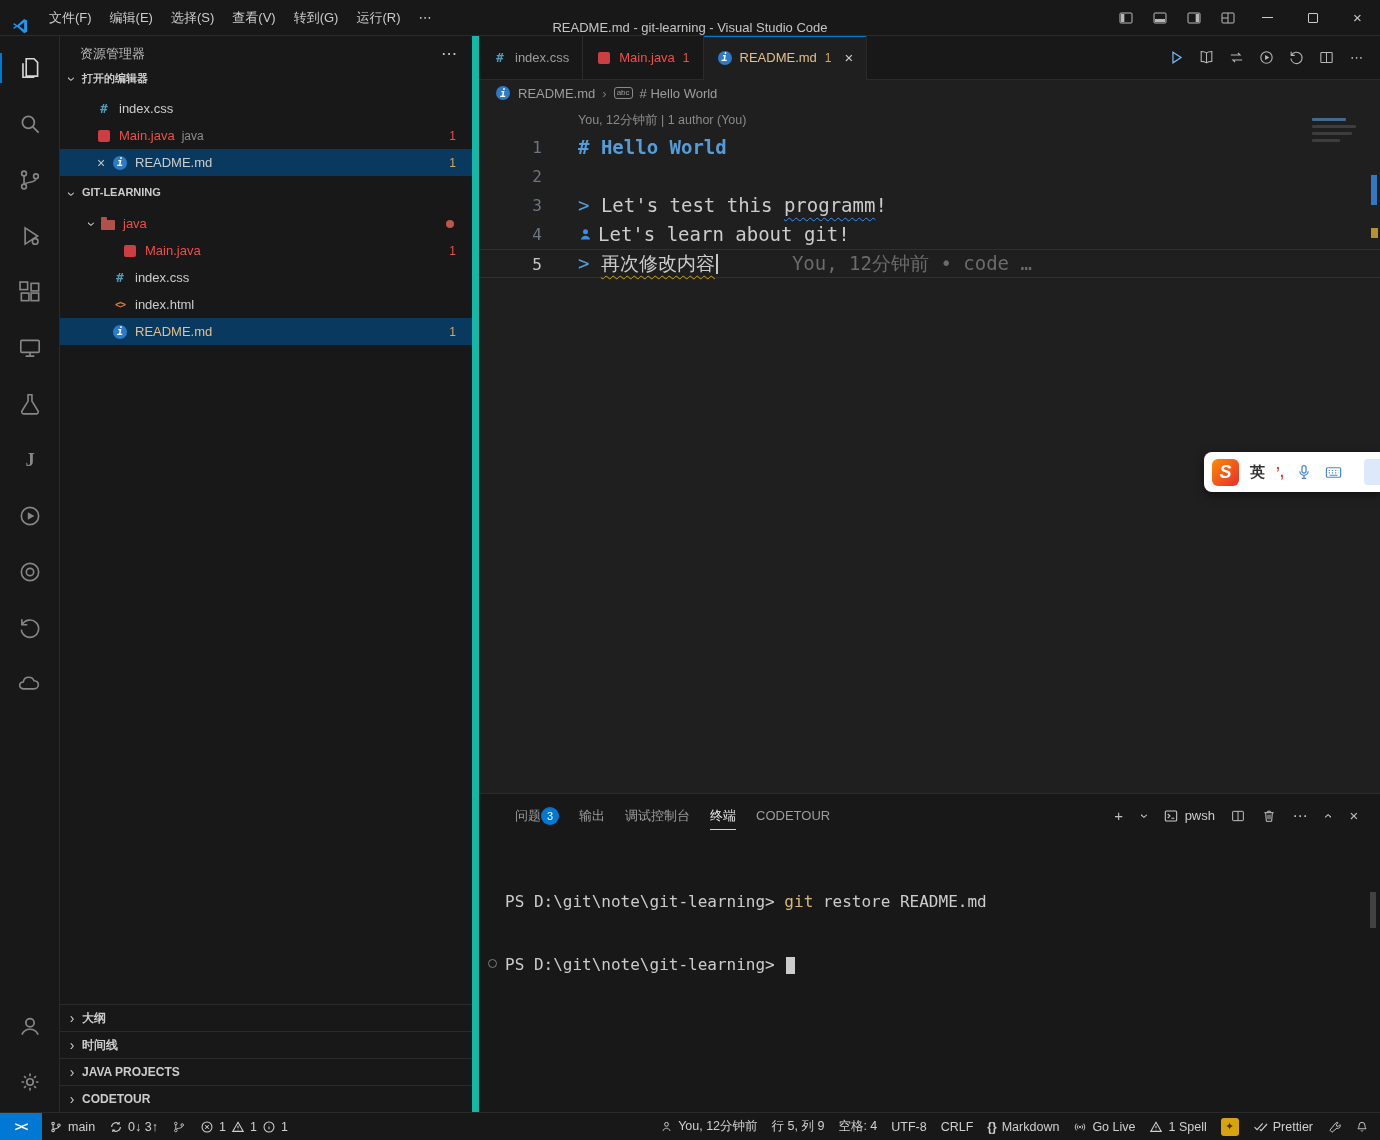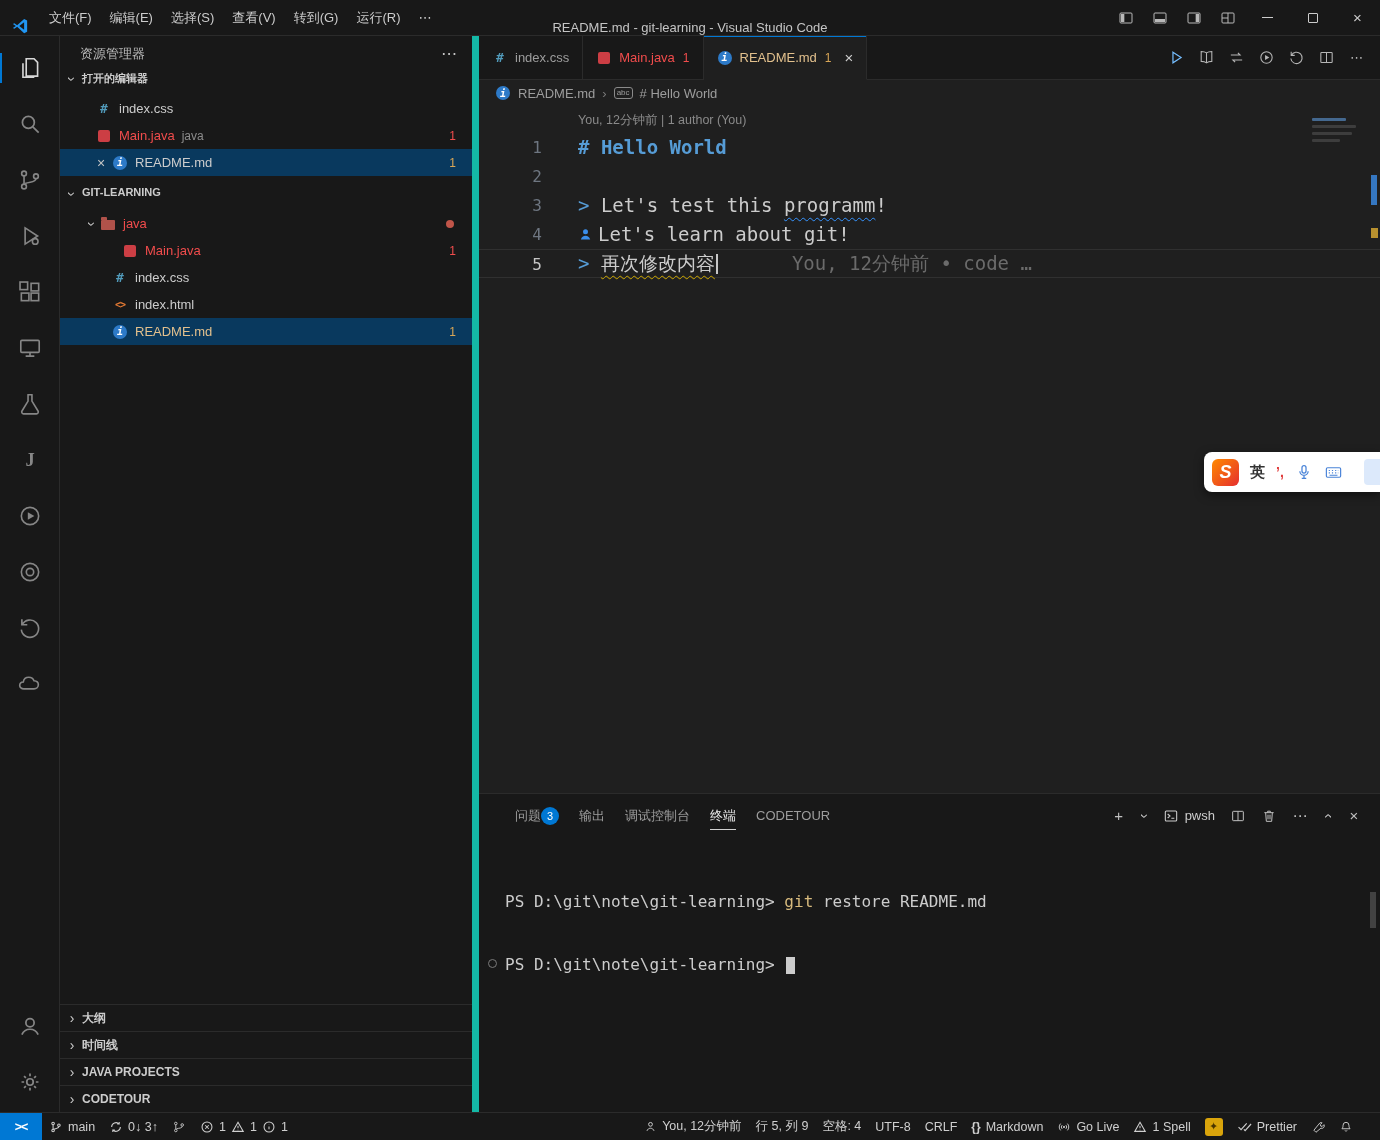--- a/index.html
+++ b/index.html
@@ -109,21 +109,21 @@
   .tline{position:relative}
   .tdeco{position:absolute;left:-17px;top:5px;width:9px;height:9px;border:1px solid #7a7a7a;border-radius:50%}
   .tcmd{color:#d7ba7d}
   .tcursor{display:inline-block;width:9px;height:17px;background:#cccccc;vertical-align:middle;margin-left:2px}
   .term-scroll{position:absolute;right:4px;top:55px;width:6px;height:36px;background:#424242}
 
   
   .statusbar{flex:0 0 28px;background:#181818;border-top:1px solid #2b2b2b;display:flex;align-items:center;font-size:12.5px;color:#cfcfcf}
   .sb-item{display:flex;align-items:center;gap:5px;padding:0 7px;height:100%;white-space:nowrap}
   .sb-item.remote{background:#0078d4;color:#fff;width:42px;justify-content:center;font-weight:700;letter-spacing:-1px}
-  .sb-right{margin-left:auto;display:flex;align-items:flex-end;height:100%;padding-right:20px}
+  .sb-right{margin-left:auto;display:flex;align-items:flex-end;height:100%;padding-right:4px}
   .gold-ext{width:18px;height:18px;border-radius:3px;background:#d9a40b;display:flex;align-items:center;justify-content:center;color:#4a3500;font-weight:700;font-size:11px}
   .lang-curly{font-weight:700;color:#cfcfcf;font-size:12px}
 
   
   .ime{position:absolute;right:0;top:452px;width:176px;height:40px;background:#ffffff;border-radius:8px 0 0 8px;
     box-shadow:0 3px 10px rgba(0,0,0,.5);display:flex;align-items:center;gap:11px;padding:0 0 0 8px;overflow:hidden;z-index:20}
   .sogou{width:27px;height:27px;border-radius:6px;background:linear-gradient(135deg,#ff8a00,#e52e2e);color:#fff;font-weight:800;font-size:18px;font-style:italic;display:flex;align-items:center;justify-content:center}
   .ime-lang{color:#333;font-size:15px;font-weight:700}
   .ime-punct{color:#e03a3a;font-size:14px;font-weight:700}
   .ime-ic{color:#4a84d8}

